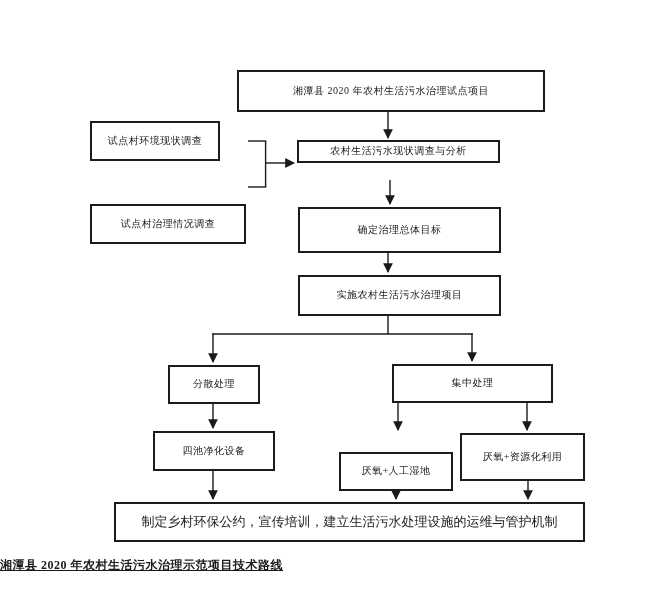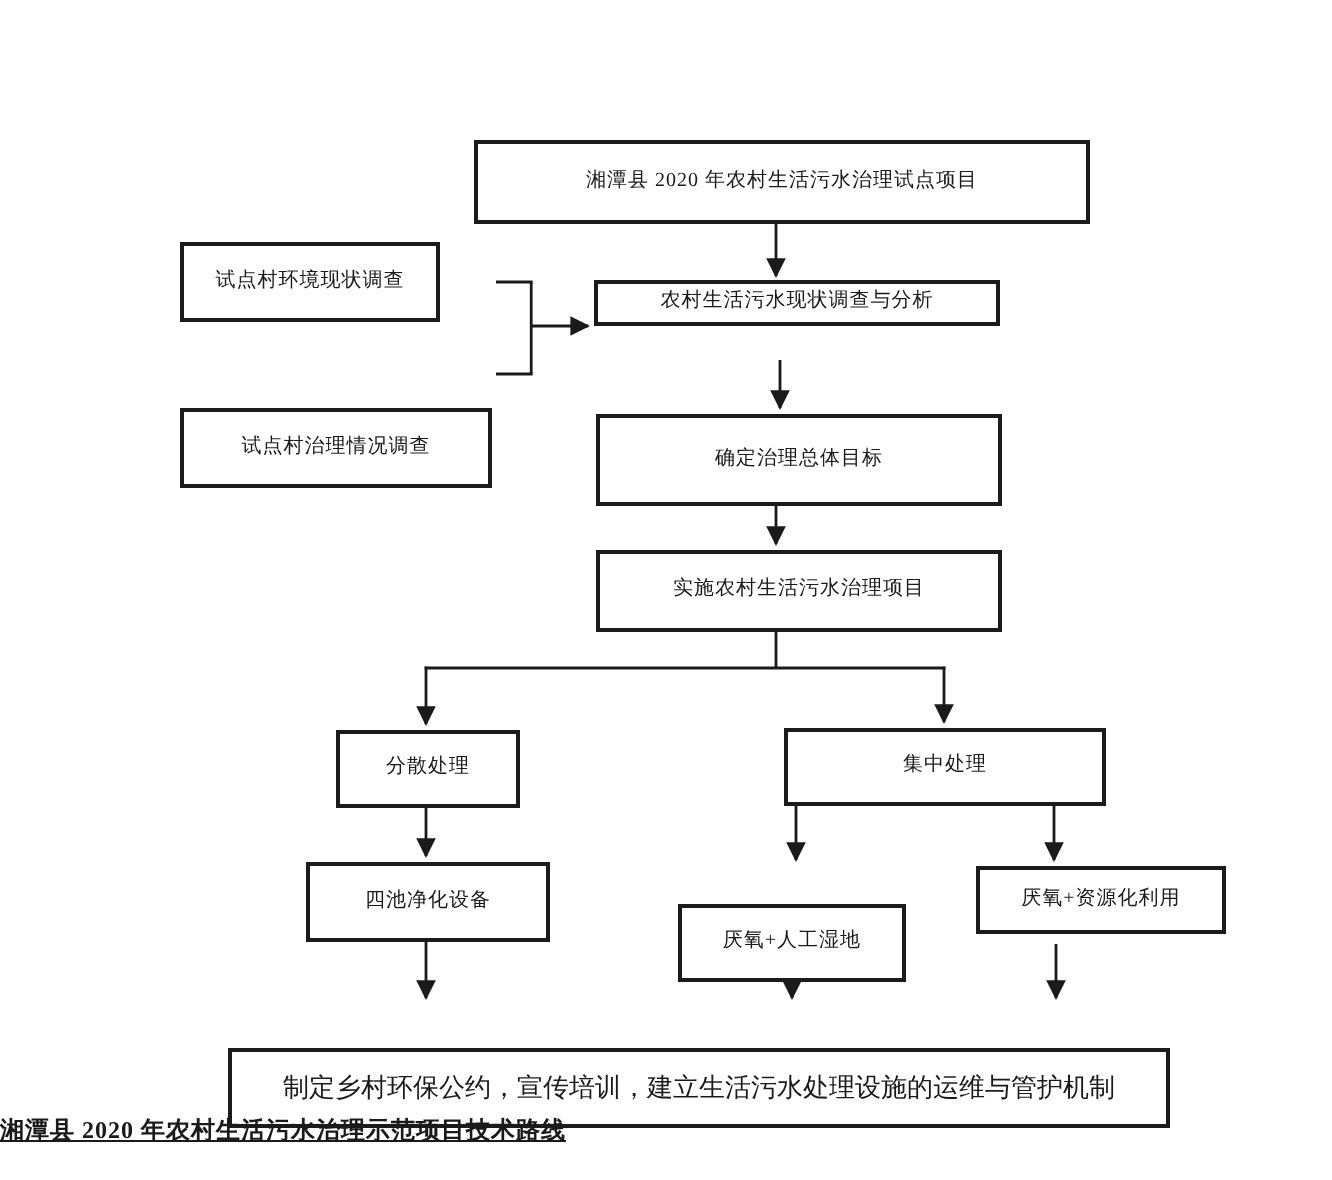--- a/index.html
+++ b/index.html
@@ -99,19 +99,19 @@
   <div class="node" style="left:168px; top:365px; width:92px; height:39px;">分散处理</div>
 
   <div class="node" style="left:298px; top:275px; width:203px; height:41px;">实施农村生活污水治理项目</div>
 
   <div class="node" style="left:392px; top:364px; width:161px; height:39px;">集中处理</div>
 
   <div class="node" style="left:153px; top:431px; width:122px; height:40px;">四池净化设备</div>
 
   <div class="node" style="left:339px; top:452px; width:114px; height:39px;">厌氧+人工湿地</div>
 
-  <div class="node" style="left:488px; top:433px; width:125px; height:34px;">厌氧+资源化利用</div>
+  <div class="node" style="left:460px; top:433px; width:125px; height:48px;">厌氧+资源化利用</div>
 
-  <div class="node node-wide" style="left:114px; top:524px; width:471px; height:40px;">制定乡村环保公约，宣传培训，建立生活污水处理设施的运维与管护机制</div>
+  <div class="node node-wide" style="left:114px; top:502px; width:471px; height:40px;">制定乡村环保公约，宣传培训，建立生活污水处理设施的运维与管护机制</div>
 
   <div class="caption">湘潭县 2020 年农村生活污水治理示范项目技术路线</div>
 
 </div>
 
 </body></html>

